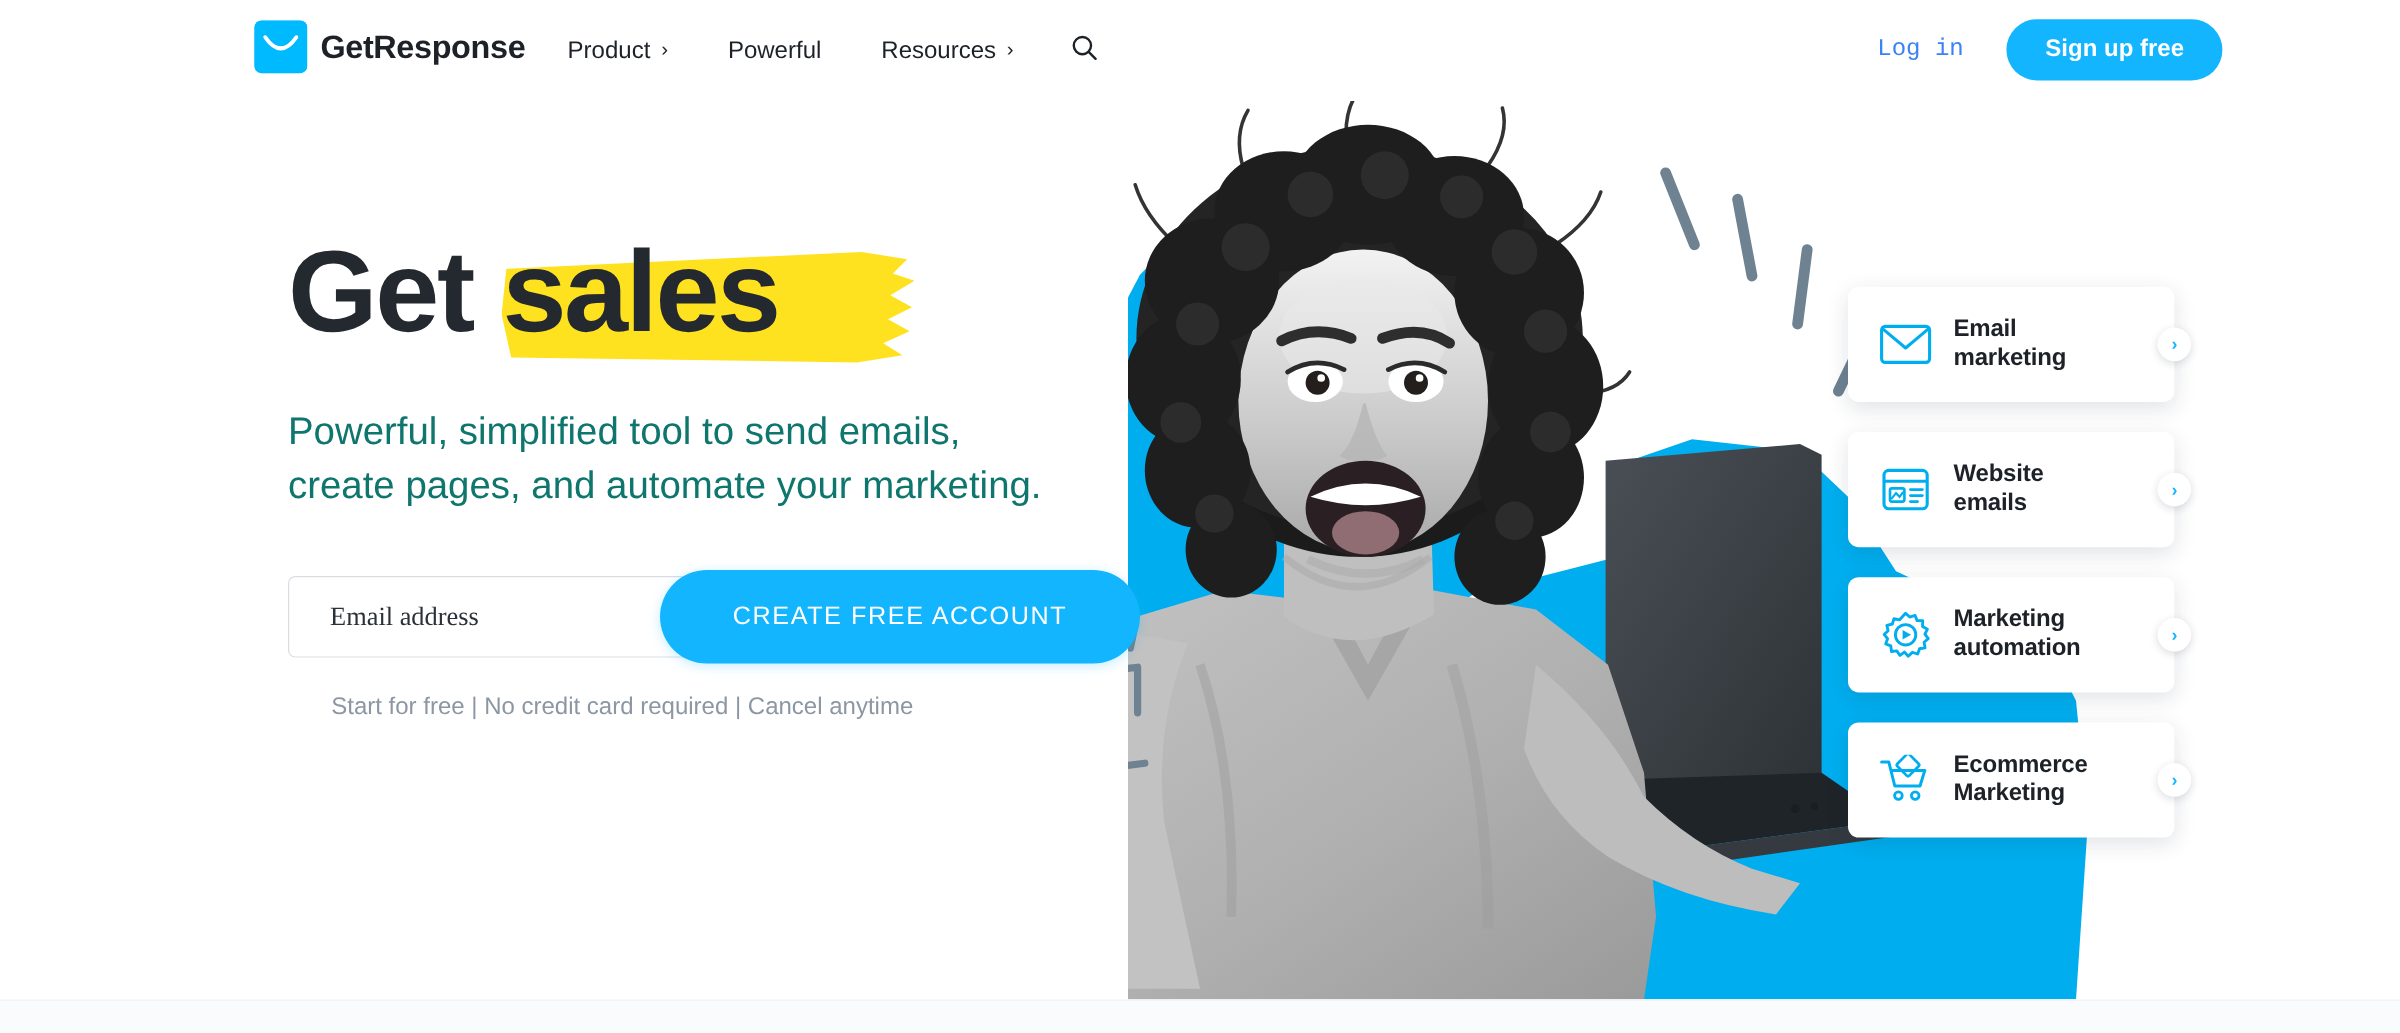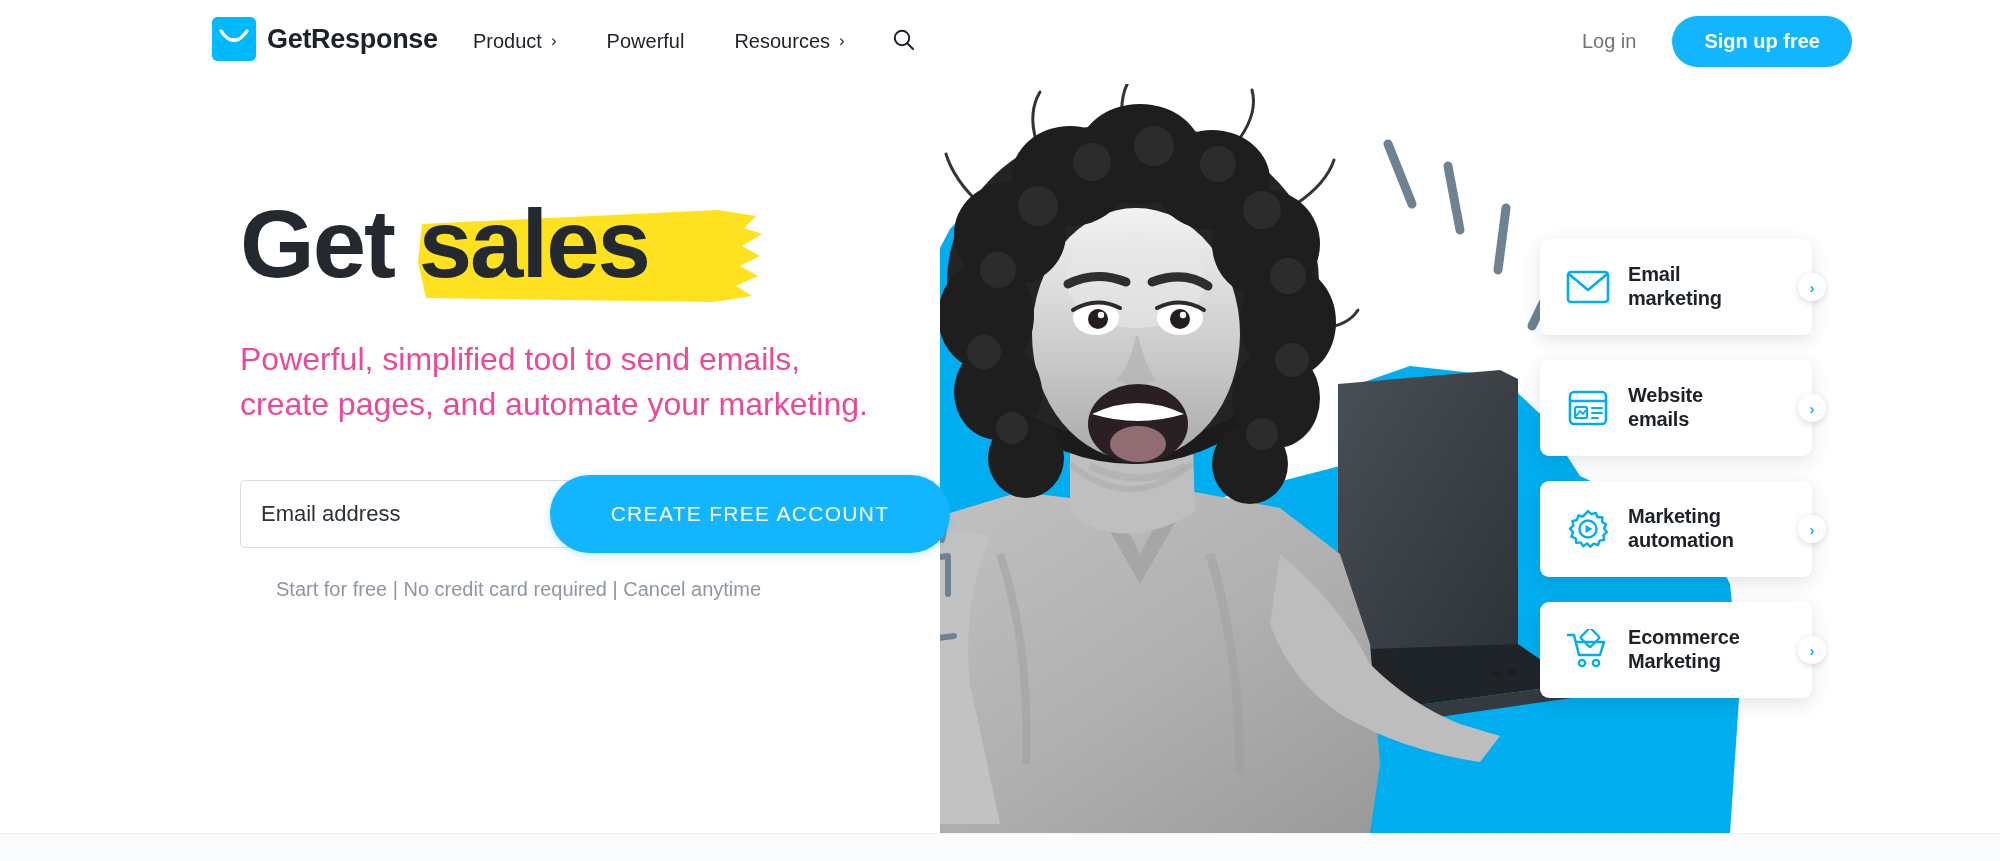--- a/index.html
+++ b/index.html
@@ -89,25 +89,26 @@
   .header-right {
     position: absolute;
     right: 148px;
     top: 16px;
     display: flex;
     align-items: center;
     gap: 22px;
   }
   .login-link {
     font-size: 20px;
-    color: #737373;
+    color: #3b82f6;
     text-decoration: none;
     padding: 10px 14px;
     white-space: nowrap;
     cursor: pointer;
+    font-family: Liberation Mono, monospace;
   }
   .signup-btn {
     background: #13B5FF;
     color: #ffffff;
     font-size: 20px;
     font-weight: 700;
     border: none;
     border-radius: 28px;
     padding: 14px 32px;
     cursor: pointer;
@@ -151,21 +152,21 @@
     z-index: 0;
   }
   .hl-word1, .hl-word2 {
     position: relative;
     z-index: 2;
   }
 
   .subhead {
     font-size: 32px;
     line-height: 1.42;
-    color: #ec4899;
+    color: #0f766e;
     font-weight: 400;
     max-width: 730px;
     margin-bottom: 52px;
   }
 
   .form-row {
     position: relative;
     width: 716px;
     height: 68px;
     margin-bottom: 30px;
@@ -173,22 +174,22 @@
   .email-input {
     position: absolute;
     left: 0; top: 0;
     width: 560px;
     height: 68px;
     border: 1px solid #d9dde2;
     border-radius: 6px;
     background: #ffffff;
     font-size: 22px;
     color: #2b3138;
-    padding: 0 20px;
-    font-family: Liberation Sans, sans-serif;
+    padding: 0 34px;
+    font-family: Liberation Serif, serif;
     outline: none;
   }
   .email-input::placeholder { color: #2b3138; opacity: 1; }
   .cta-btn {
     position: absolute;
     left: 310px; top: -5px;
     width: 400px;
     height: 78px;
     background: #13B5FF;
     color: #ffffff;

